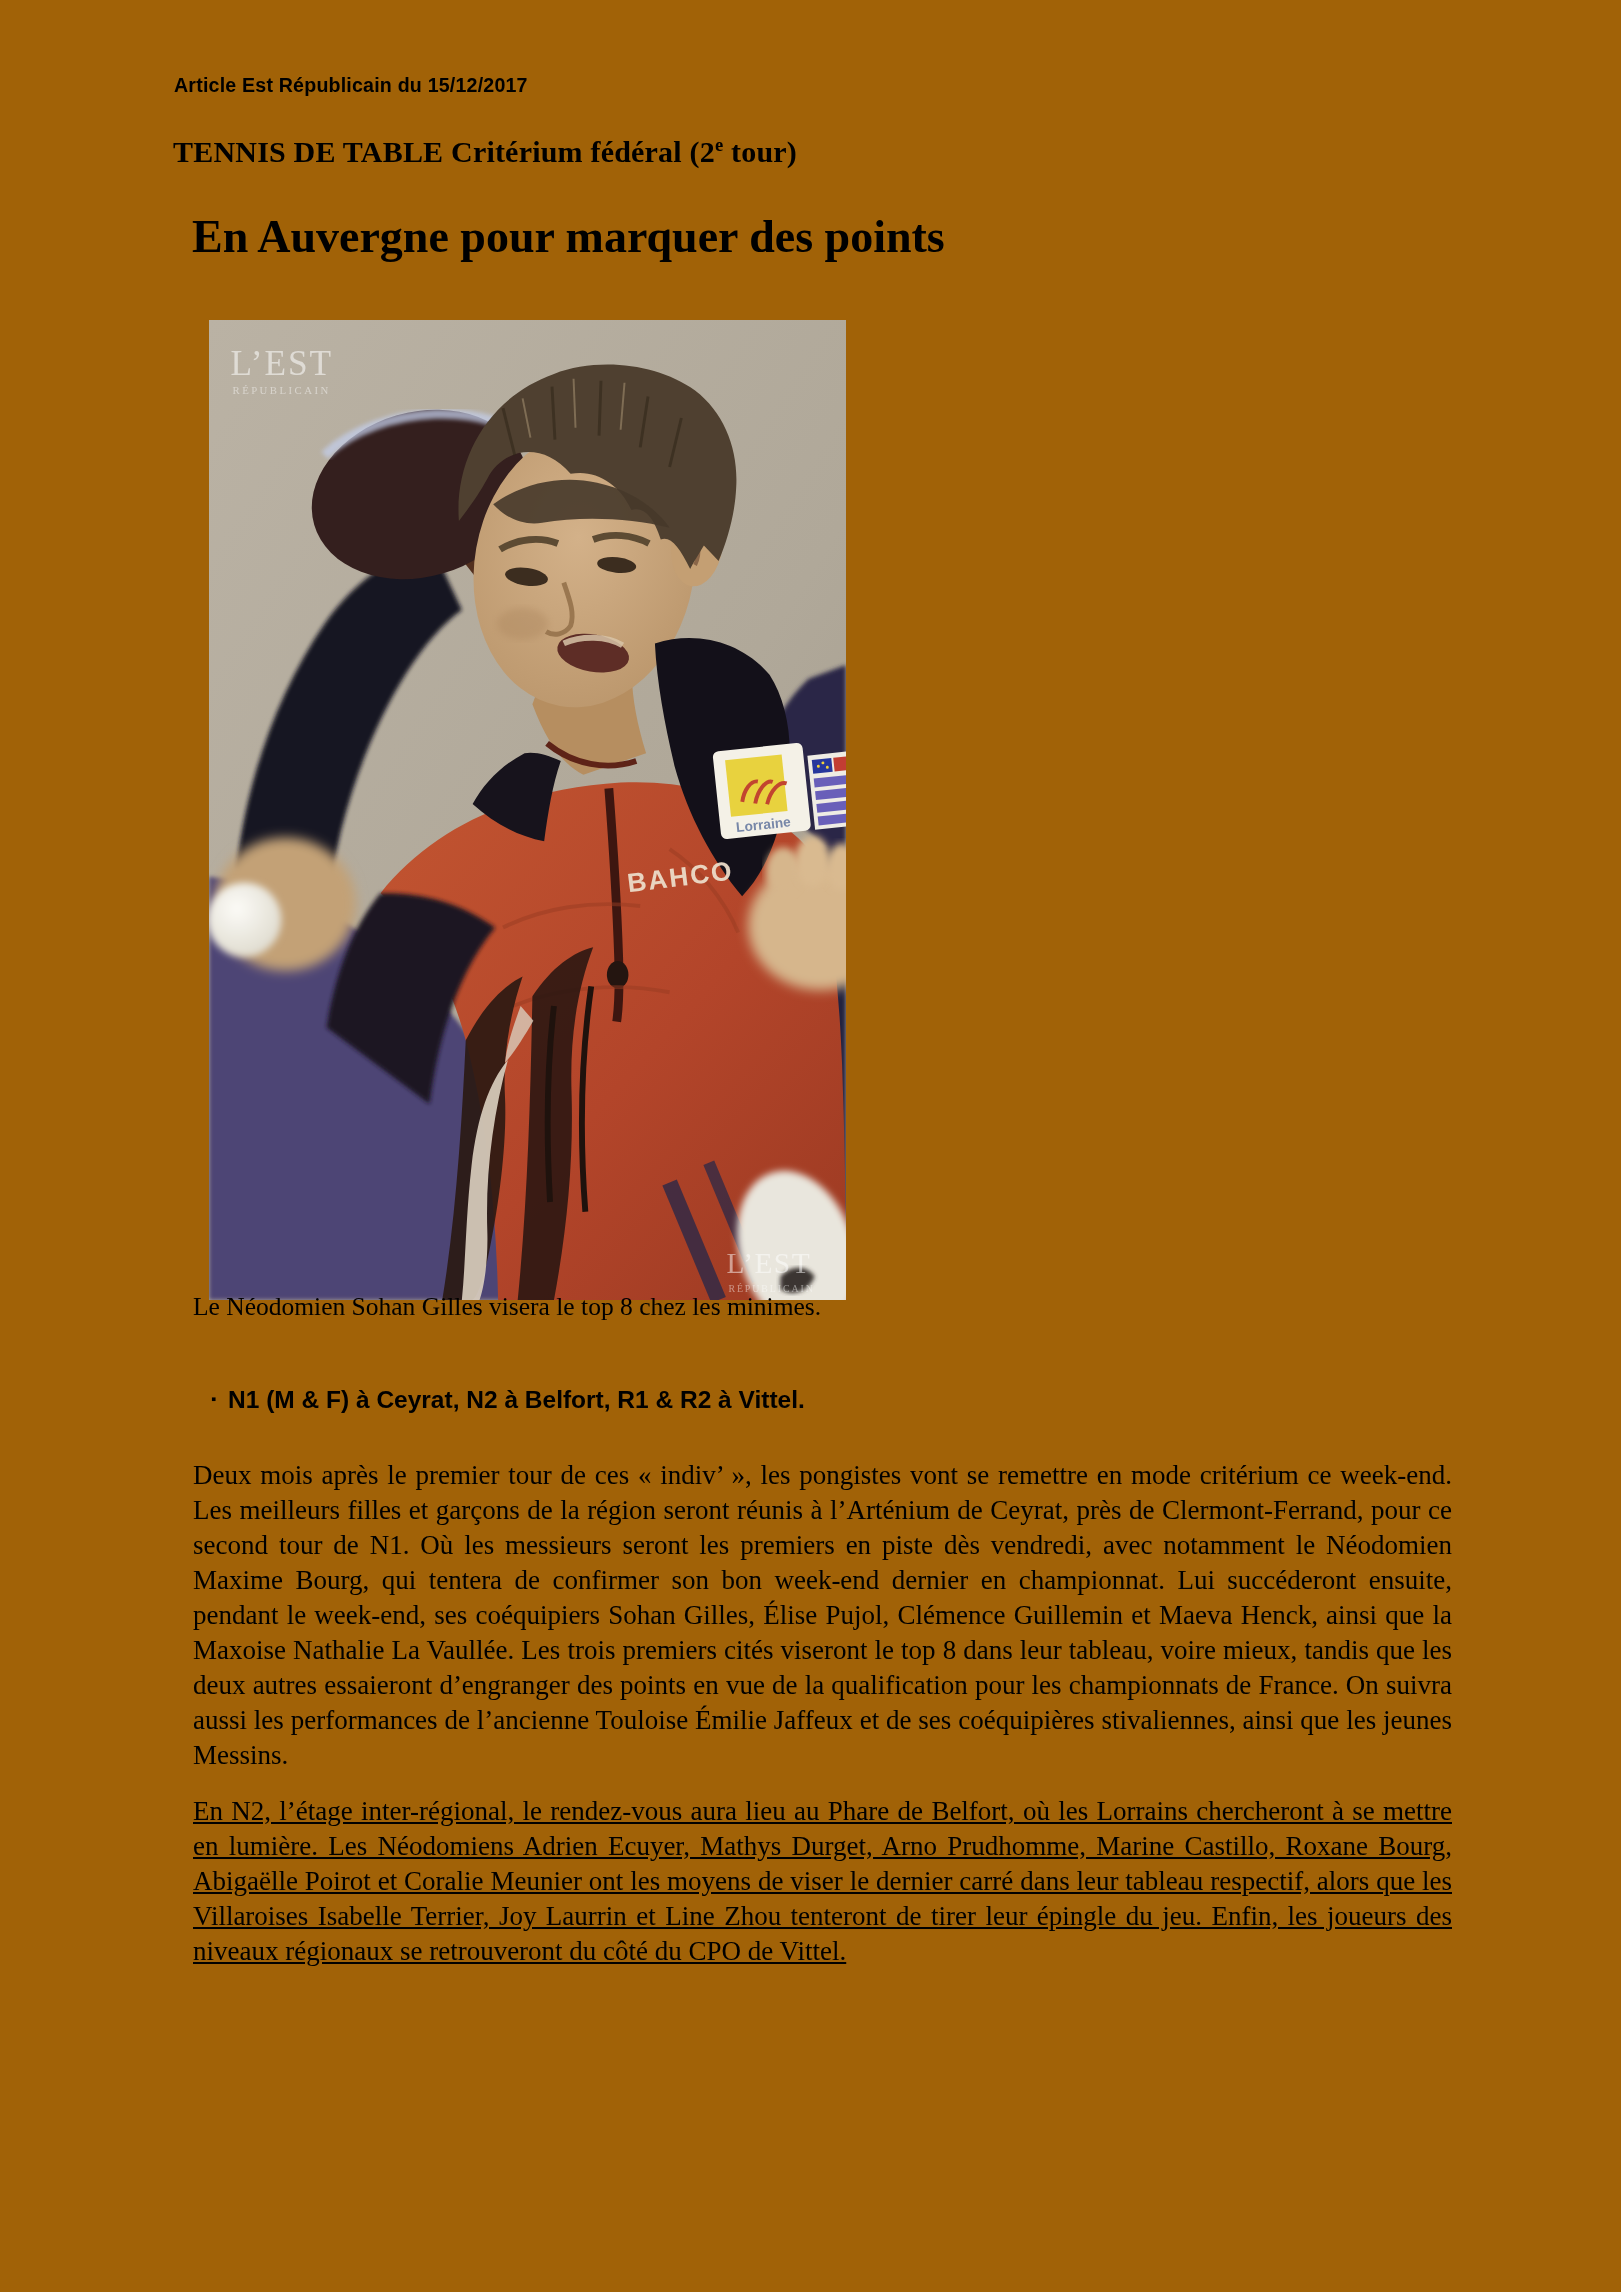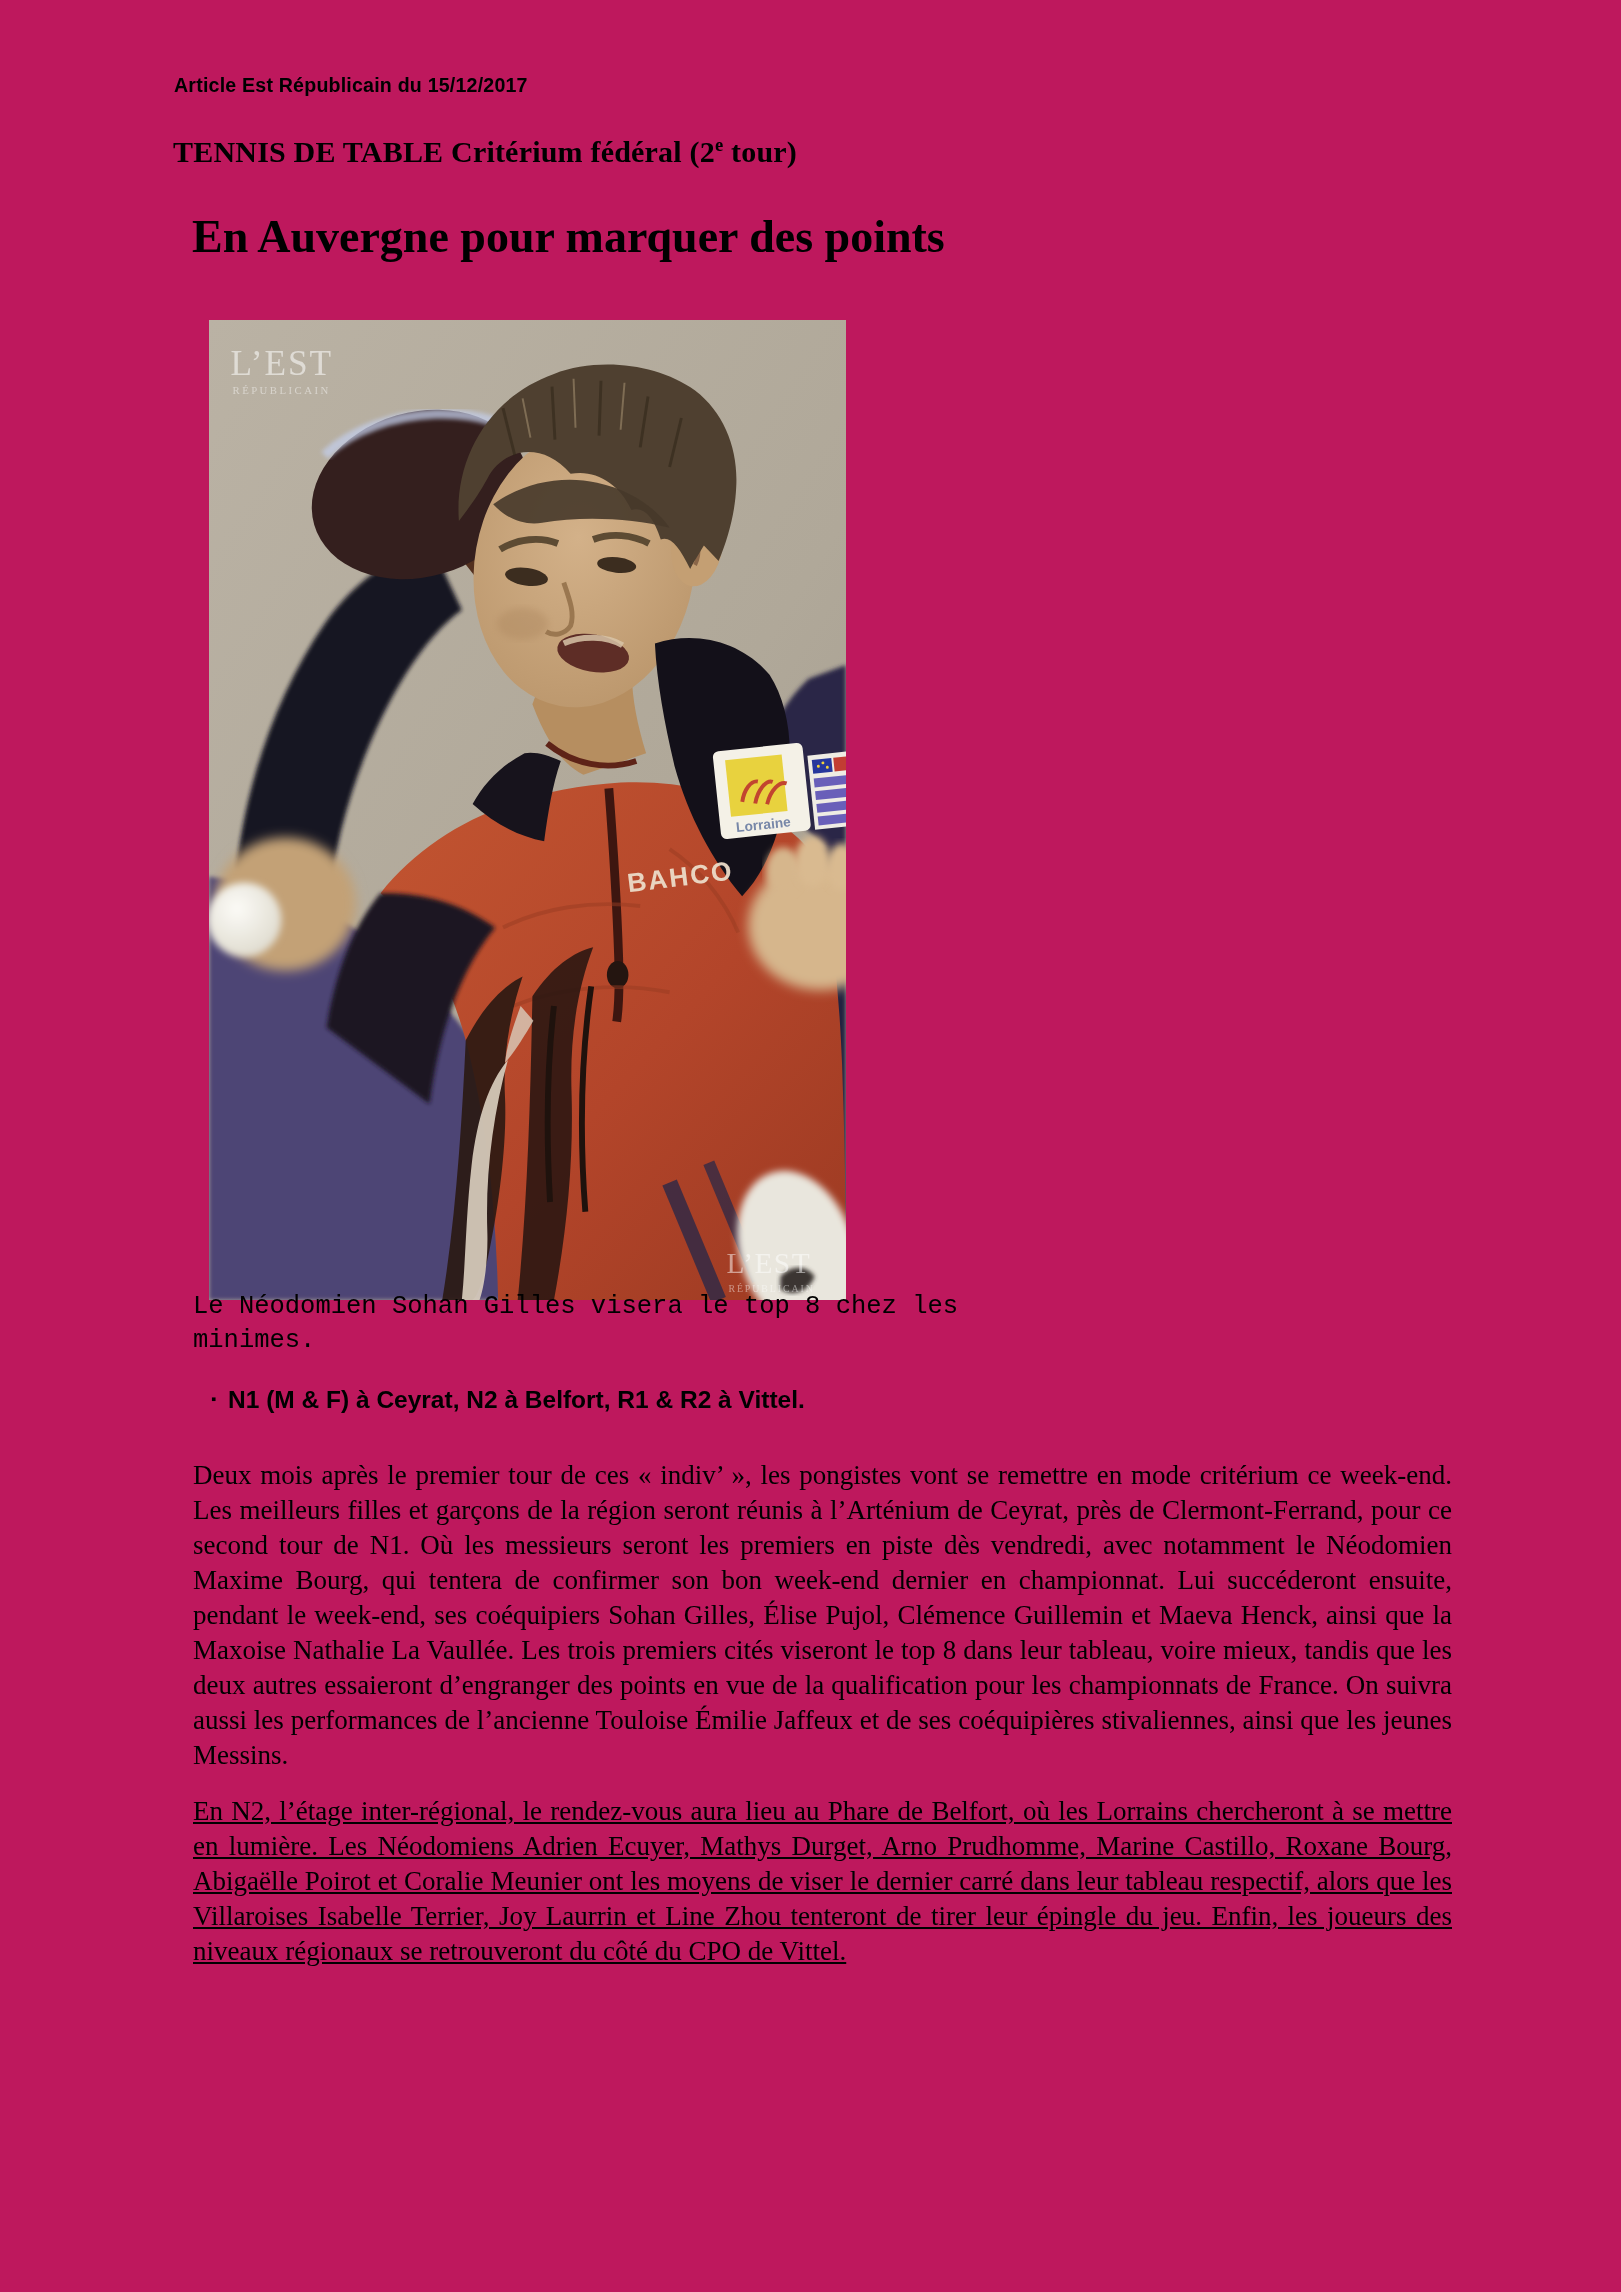--- a/index.html
+++ b/index.html
@@ -1,20 +1,20 @@
 <!DOCTYPE html>
 <html><head>
 <meta charset="utf-8">
 <style>
   html, body { margin: 0; padding: 0; background: #ffffff; }
   .page {
     position: relative;
     width: 1621px;
     height: 2293px;
-    background: #be185d;
+    background: #a16207;
     color: #000;
     font-family: "Liberation Serif", serif;
     overflow: hidden;
   }
   .source-line {
     position: absolute;
     left: 174px; top: 74px;
     font-family: "Liberation Sans", sans-serif;
     font-weight: bold;
     font-size: 19.6px;
@@ -44,21 +44,20 @@
     width: 637px; height: 980px;
     margin: 16px; padding: 0;
     line-height: 0;
   }
   .caption {
     position: absolute;
     left: 193px; top: 1290px;
     font-size: 25.5px;
     line-height: 34px;
     width: 882px;
-    font-family: Liberation Mono, monospace;
   }
   .subhead {
     position: absolute;
     left: 211px; top: 1386px;
     font-family: "Liberation Sans", sans-serif;
     font-weight: bold;
     font-size: 24.5px;
   }
   .subhead .bullet {
     font-size: 14.7px;

